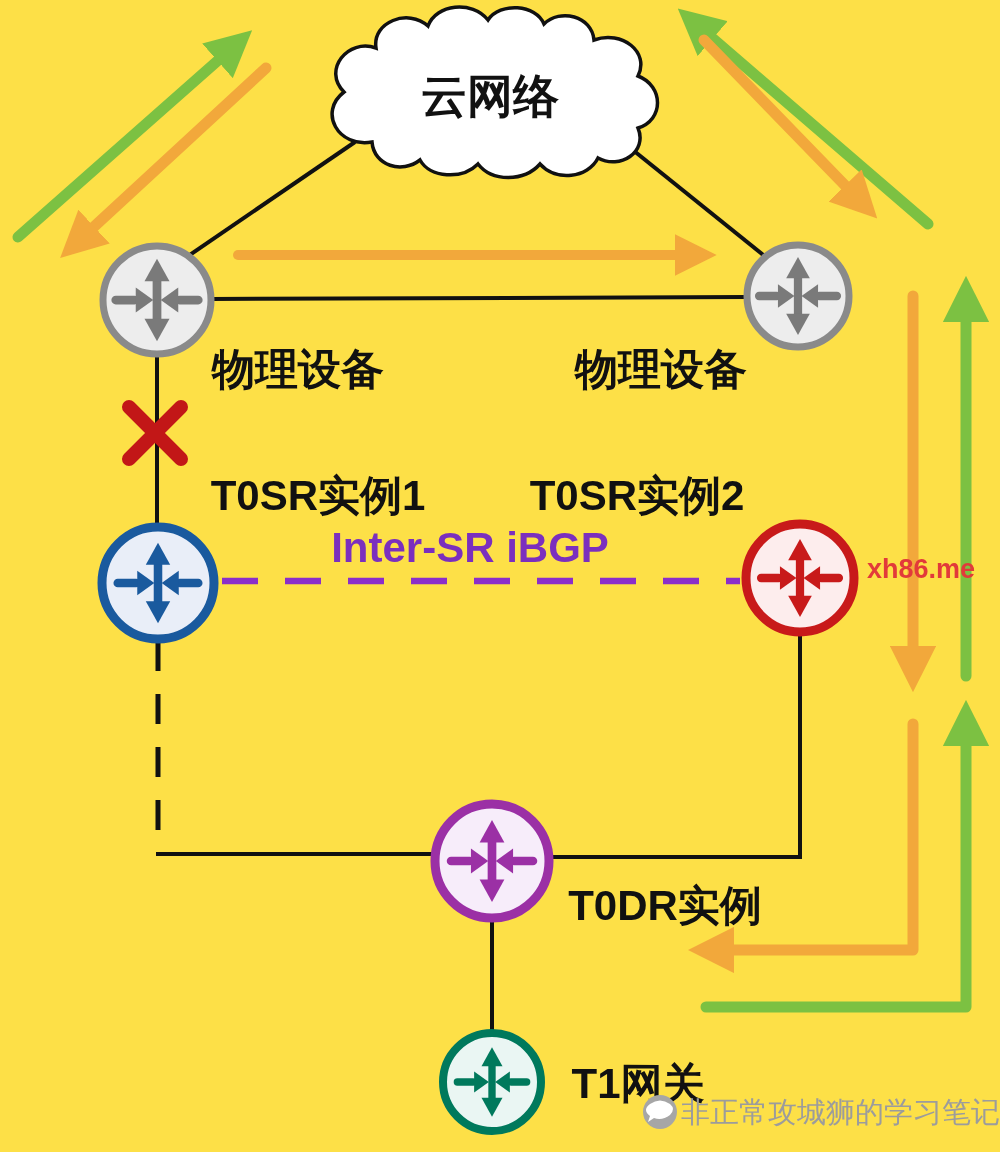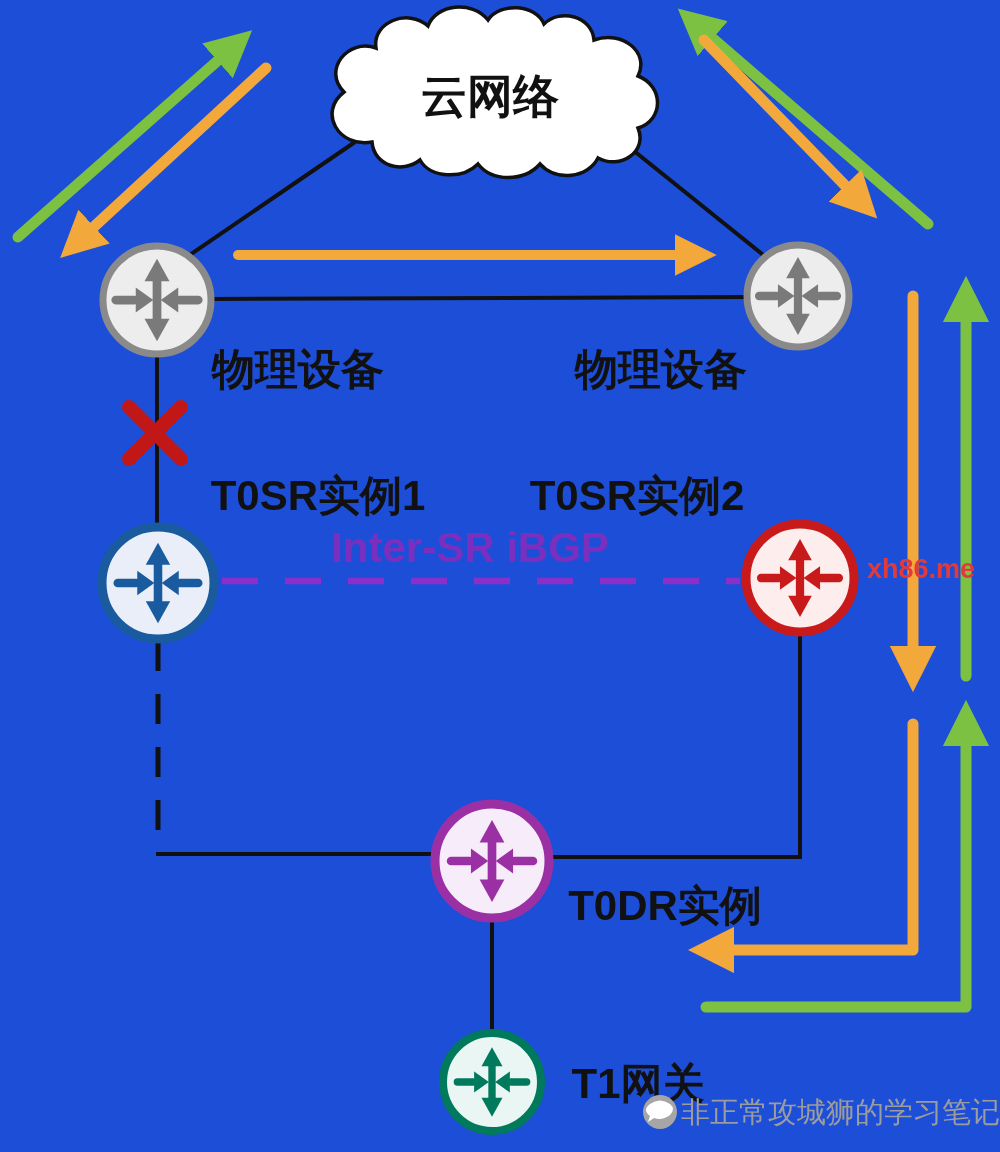--- a/index.html
+++ b/index.html
@@ -1,19 +1,19 @@
 <!DOCTYPE html>
 <html><head>
 <meta charset="utf-8">
 <style>
   html,body{margin:0;padding:0;background:#ffffff;}
   .canvas{
     position:relative;
     width:1000px;height:1152px;
-    background:#1d4ed8;
+    background:#fde047;
     font-family:"Liberation Sans", sans-serif;
     overflow:hidden;
   }
   svg{display:block;}
   text{font-family:"Liberation Sans", sans-serif;}
   .node-label{font-weight:bold;fill:#111111;}
 </style>
 </head>
 <body>
 

